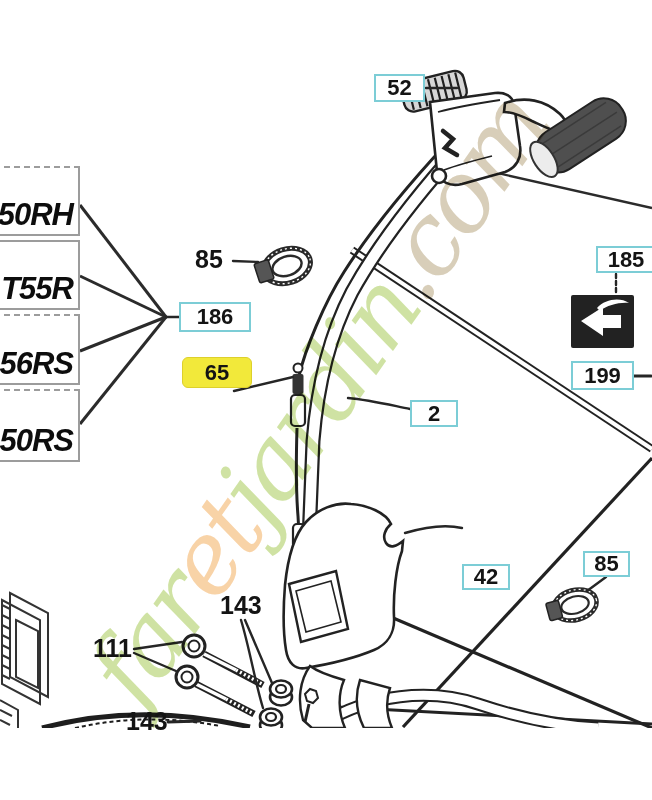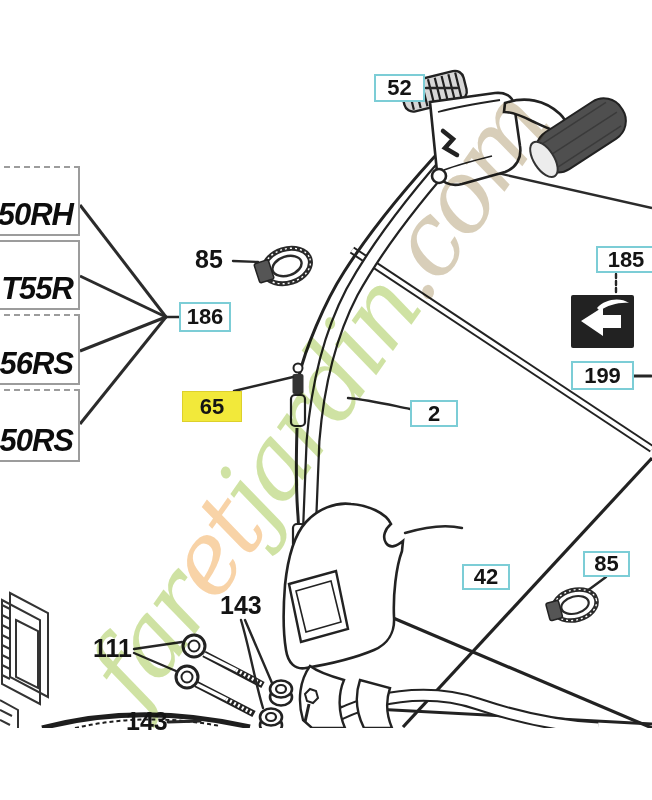--- a/index.html
+++ b/index.html
@@ -180,22 +180,22 @@
     </div>
   <div class="model-box dashtop" style="top:314px;height:71px;">
     <span>56RS</span>
     </div>
   <div class="model-box dashtop" style="top:389px;height:73px;">
     <span>50RS</span>
     </div>
 
   <div class="callout boxed" style="left:374px;top:74px;width:51px;height:28px;">52</div>
   <div class="callout plain" style="left:195px;top:245px;">85</div>
-  <div class="callout boxed" style="left:179px;top:302px;width:52px;height:30px;">186</div>
-  <div class="callout highlight" style="left:182px;top:391px;width:60px;height:31px;">65</div>
+  <div class="callout boxed" style="left:179px;top:302px;width:72px;height:30px;">186</div>
+  <div class="callout highlight" style="left:182px;top:357px;width:70px;height:31px;border-radius:6px;">65</div>
   <div class="callout boxed" style="left:410px;top:400px;width:48px;height:27px;">2</div>
   <div class="callout boxed" style="left:462px;top:516px;width:48px;height:26px;margin-top:48px;">42</div>
   <div class="callout boxed" style="left:596px;top:246px;width:60px;height:27px;">185</div>
   <div class="callout boxed" style="left:571px;top:361px;width:63px;height:29px;">199</div>
   <div class="callout boxed" style="left:583px;top:551px;width:47px;height:26px;">85</div>
   <div class="callout plain" style="left:220px;top:591px;">143</div>
   <div class="callout plain" style="left:93px;top:634px;">111</div>
   <div class="callout plain" style="left:126px;top:707px;">143</div>
 </div>
 

